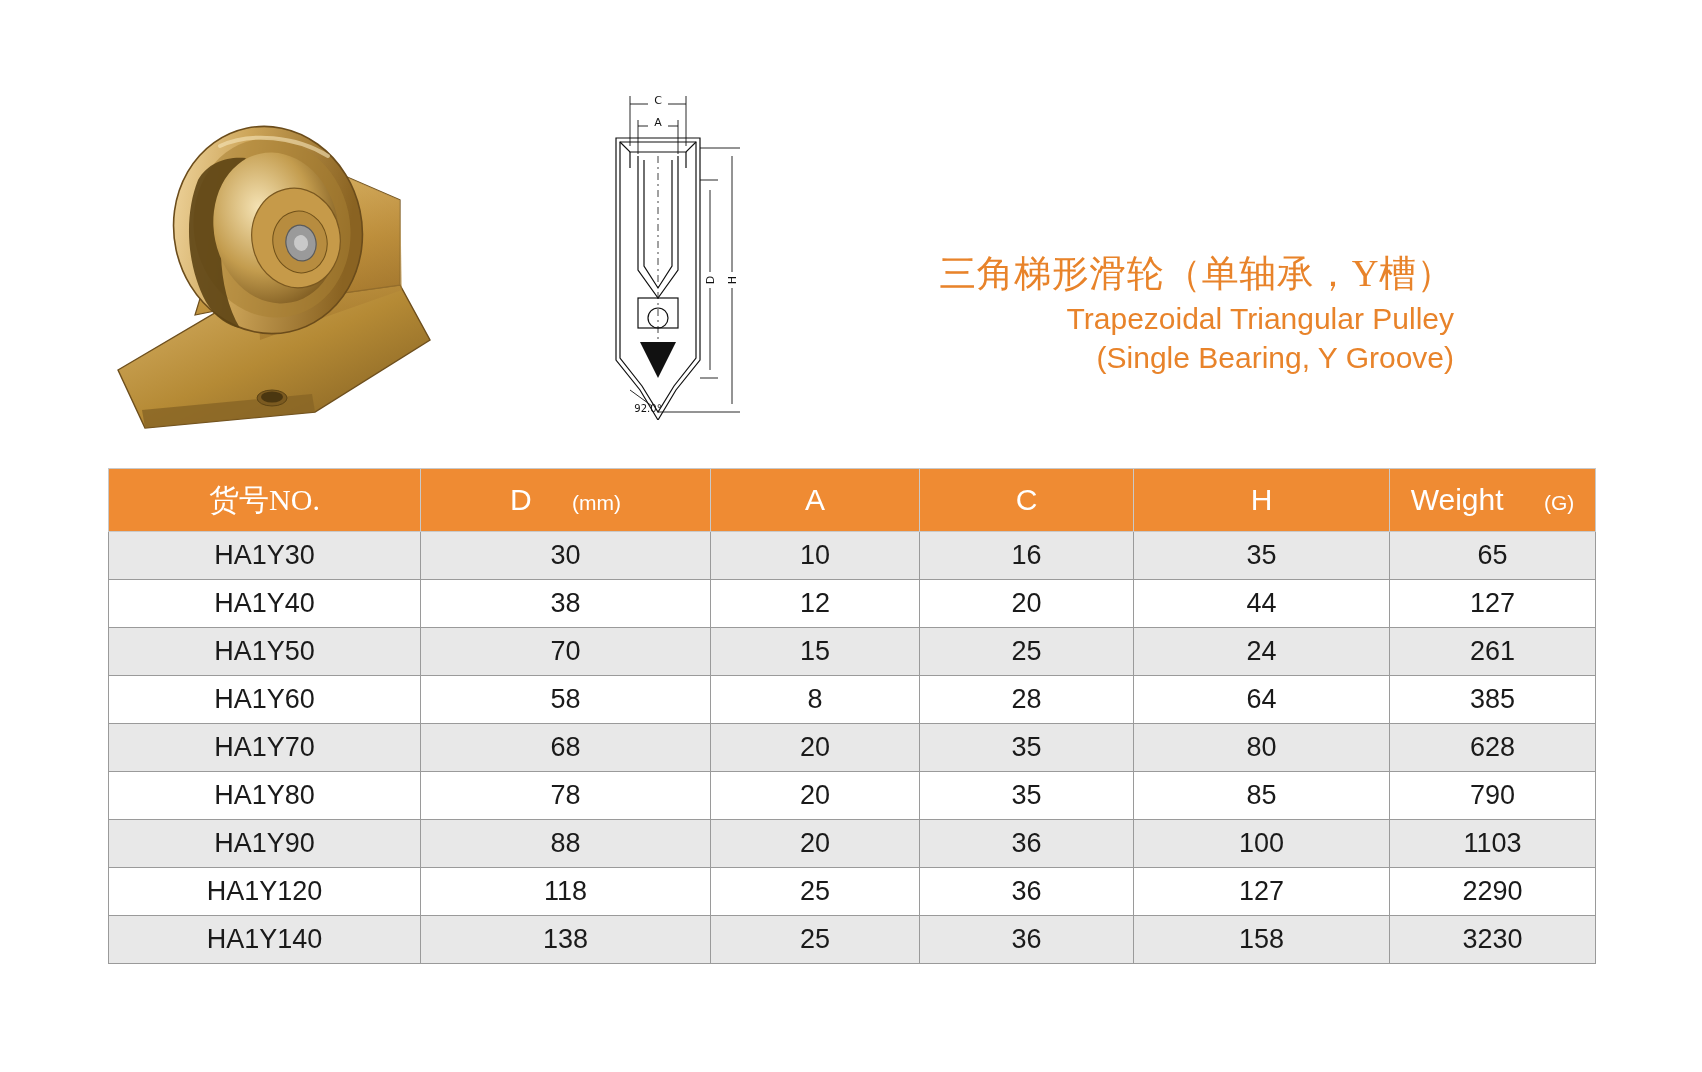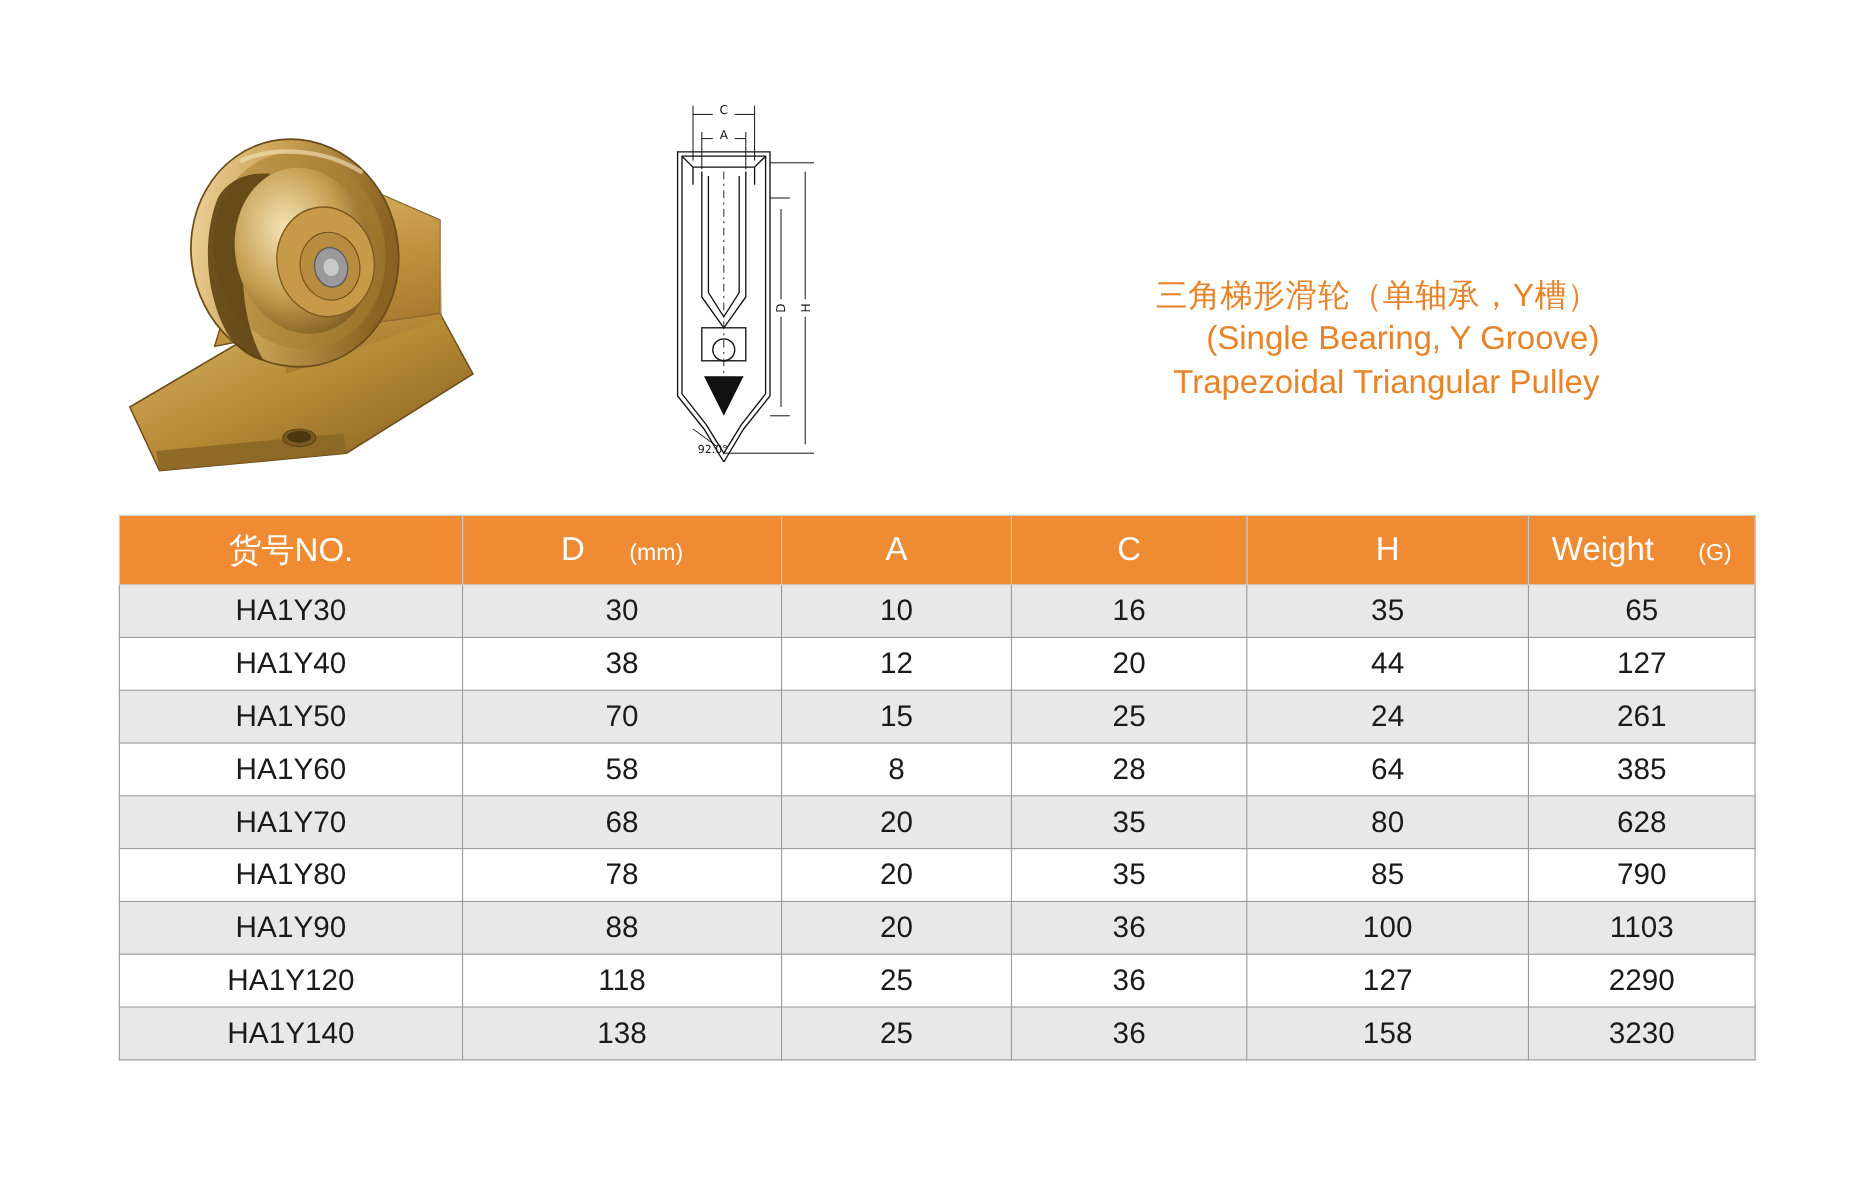--- a/index.html
+++ b/index.html
@@ -37,22 +37,22 @@
   
   .title-block {
     position: absolute;
     right: 248px;
     top: 250px;
     text-align: right;
     color: #e8832a;
     line-height: 1.32;
   }
   .title-cn {
-    font-size: 29px;
-    font-family: Liberation Sans, sans-serif;
+    font-size: 37px;
+    font-family: Liberation Serif, serif;
     letter-spacing: 0.5px;
     white-space: nowrap;
   }
   .title-en {
     font-size: 30px;
     font-family: "Liberation Sans", sans-serif;
     white-space: nowrap;
   }
 
   
@@ -80,21 +80,21 @@
     font-size: 30px;
     height: 62px;
     border-color: #c9c9c9;
     font-weight: normal;
   }
   .spec-table thead th .unit {
     font-size: 21px;
     margin-left: 32px;
   }
   .spec-table thead th.cn {
-    font-family: Liberation Sans, sans-serif;
+    font-family: Liberation Serif, serif;
   }
   .spec-table tbody tr:nth-child(odd) td {
     background: #e8e8e8;
   }
   .spec-table tbody tr:nth-child(even) td {
     background: #ffffff;
   }
   .col-no   { width: 312px; }
   .col-d    { width: 290px; }
   .col-a    { width: 209px; }
@@ -202,22 +202,22 @@
       <text x="110" y="224" transform="rotate(-90 110 220)">D</text>
       <rect x="125" y="212" width="14" height="16" fill="#fff"></rect>
       <text x="132" y="224" transform="rotate(-90 132 220)">H</text>
       <text x="48" y="352" font-size="10">92.0°</text>
     </g>
   </svg>
 </div>
 
 <div class="title-block">
   <div class="title-cn">三角梯形滑轮（单轴承，Y槽）</div>
+  <div class="title-en">Trapezoidal Triangular Pulley</div>
   <div class="title-en">(Single Bearing, Y Groove)</div>
-  <div class="title-en">Trapezoidal Triangular Pulley</div>
 </div>
 
 <table class="spec-table">
   <colgroup>
     <col class="col-no">
       <col class="col-d">
       <col class="col-a">
       <col class="col-c">
       <col class="col-h">
       <col class="col-w">

